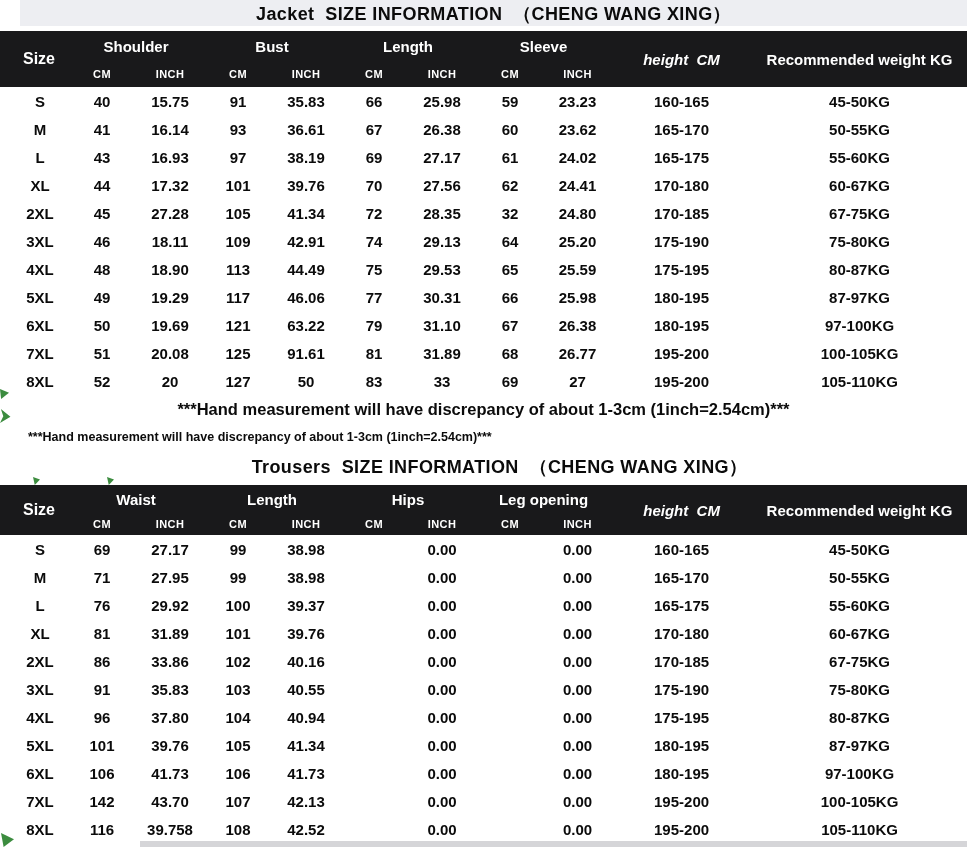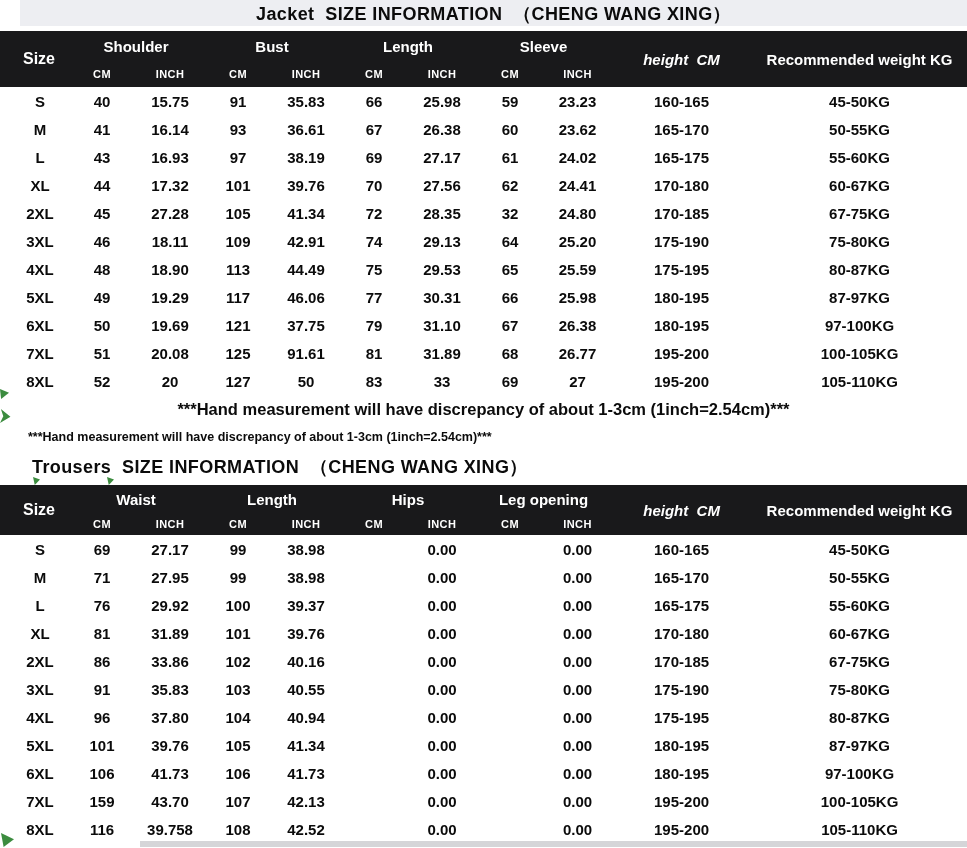--- a/index.html
+++ b/index.html
@@ -17,21 +17,21 @@
     height: 31px;
     background: linear-gradient(to bottom, #edeef2 0, #edeef2 26px, #ffffff 26px, #ffffff 31px);
     display: flex; align-items: center; justify-content: center; margin-left: 20px;
   }
   .band-text {
     font-size: 18px; font-weight: bold; white-space: pre;
     letter-spacing: 0.4px; padding-bottom: 4px;
   }
   .title2 {
     height: 36px;
-    display: flex; align-items: center;  padding-left: 32px;
+    display: flex; align-items: center; justify-content: center; padding-left: 32px;
   }
   .title2 .band-text { padding-bottom: 0; }
 
   table.size-table { border-collapse: collapse; table-layout: fixed; width: 967px; }
   thead th {
     background: #19191b; color: #ffffff;
     font-weight: bold; text-align: center; padding: 0;
   }
   th.grp  { font-size: 15px; vertical-align: middle; }
   th.unit { font-size: 11px; letter-spacing: 0.4px; vertical-align: middle; }
@@ -218,21 +218,21 @@
         <td>66</td>
         <td>25.98</td>
         <td>180-195</td>
         <td>87-97KG</td>
       </tr>
       <tr>
         <td>6XL</td>
         <td>50</td>
         <td>19.69</td>
         <td>121</td>
-        <td>37.75</td>
+        <td>63.22</td>
         <td>79</td>
         <td>31.10</td>
         <td>67</td>
         <td>26.38</td>
         <td>180-195</td>
         <td>97-100KG</td>
       </tr>
       <tr>
         <td>7XL</td>
         <td>51</td>
@@ -417,21 +417,21 @@
         <td>41.73</td>
         <td></td>
         <td>0.00</td>
         <td></td>
         <td>0.00</td>
         <td>180-195</td>
         <td>97-100KG</td>
       </tr>
       <tr>
         <td>7XL</td>
-        <td>159</td>
+        <td>142</td>
         <td>43.70</td>
         <td>107</td>
         <td>42.13</td>
         <td></td>
         <td>0.00</td>
         <td></td>
         <td>0.00</td>
         <td>195-200</td>
         <td>100-105KG</td>
       </tr>

